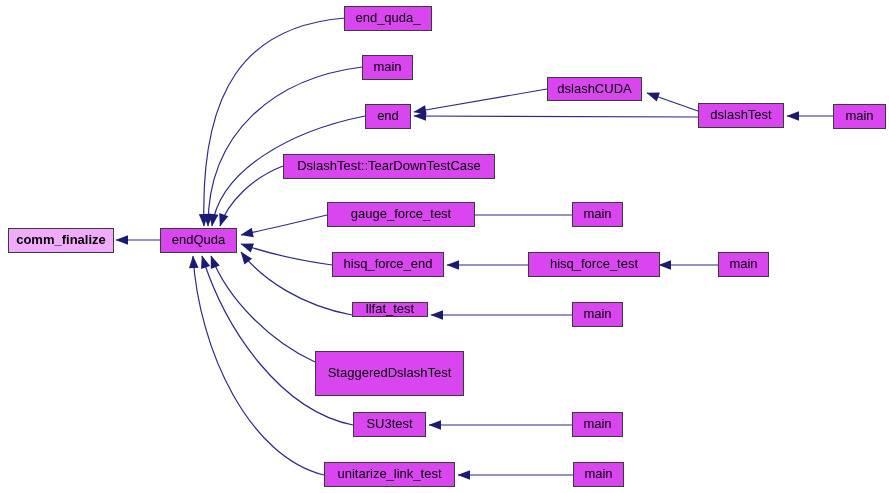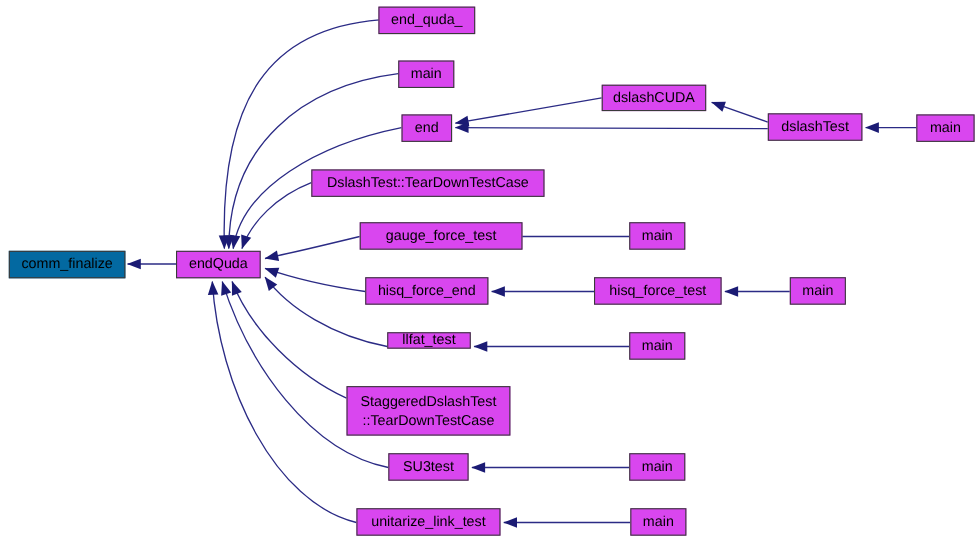--- a/index.html
+++ b/index.html
@@ -21,21 +21,21 @@
     color: #000000;
     display: flex;
     align-items: center;
     justify-content: center;
     font-size: 13px;
     line-height: 1.25;
     text-align: center;
     white-space: nowrap;
     cursor: pointer;
   }
-  .node.highlight { background: #0369a1; cursor: default; }
+  .node.highlight { background: #f0abfc; cursor: default; font-weight: bold; }
   .node.two-line { flex-direction: column; }
 </style>
 </head>
 <body>
 
 <div class="canvas">
 
   <svg class="edges" width="889" height="493" viewBox="0 0 889 493">
     <defs>
       <marker id="arw" markerUnits="userSpaceOnUse" markerWidth="14" markerHeight="12" refX="12.5" refY="6" orient="auto">
@@ -82,31 +82,30 @@
   <div class="node" style="left:833px;top:104px;width:53px;height:25px">main</div>
 
   <div class="node" style="left:283px;top:154px;width:212px;height:25px">DslashTest::TearDownTestCase</div>
 
   <div class="node" style="left:327px;top:202px;width:148px;height:25px">gauge_force_test</div>
 
   <div class="node" style="left:572px;top:202px;width:51px;height:25px">main</div>
 
   <div class="node" style="left:332px;top:252px;width:112px;height:25px">hisq_force_end</div>
 
-  <div class="node" style="left:540px;top:252px;width:116px;height:25px">hisq_force_test</div>
+  <div class="node" style="left:528px;top:252px;width:132px;height:25px">hisq_force_test</div>
 
   <div class="node" style="left:718px;top:252px;width:51px;height:25px">main</div>
 
   <div class="node" style="left:352px;top:302px;width:76px;height:15px">llfat_test</div>
 
   <div class="node" style="left:572px;top:302px;width:51px;height:25px">main</div>
 
   <div class="node two-line" style="left:315px;top:351px;width:149px;height:45px">
     <span>StaggeredDslashTest</span>
-    <span>::TearDownTestCase</span>
   </div>
 
   <div class="node" style="left:353px;top:412px;width:73px;height:25px">SU3test</div>
 
   <div class="node" style="left:572px;top:412px;width:51px;height:25px">main</div>
 
   <div class="node" style="left:324px;top:462px;width:131px;height:25px">unitarize_link_test</div>
 
   <div class="node" style="left:573px;top:462px;width:51px;height:25px">main</div>
 

